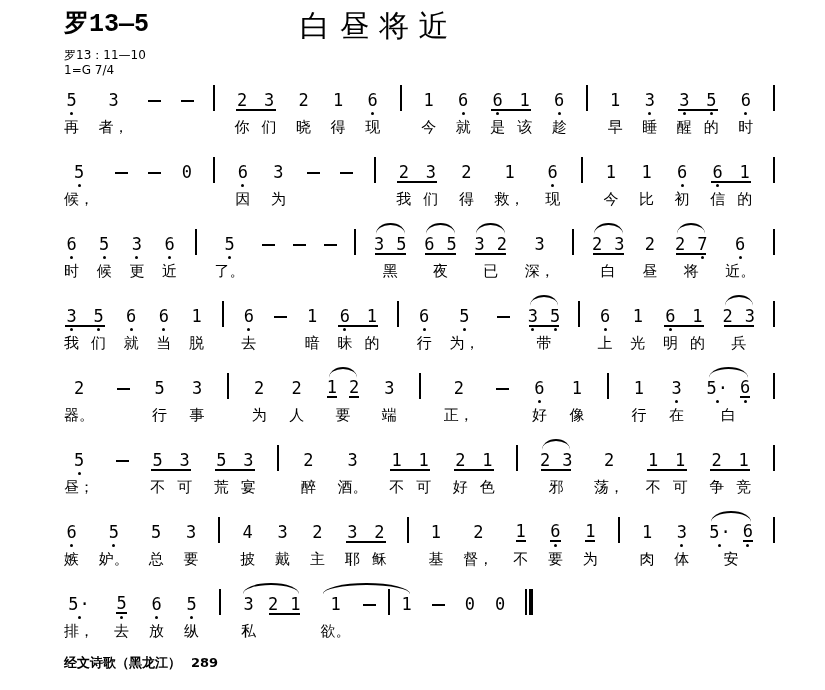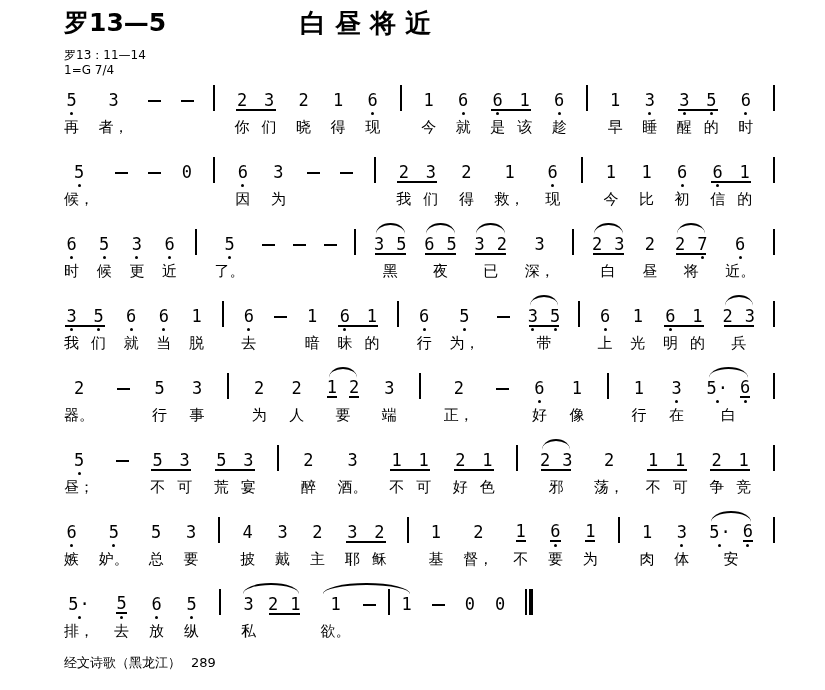--- a/index.html
+++ b/index.html
@@ -3,22 +3,22 @@
 <meta charset="utf-8">
 <style>
   html,body{margin:0;padding:0;background:#ffffff;}
   .page{
     width:825px;height:690px;box-sizing:border-box;position:relative;overflow:hidden;
     background:#ffffff;color:#000;
     font-family:"DejaVu Sans","Liberation Sans",sans-serif;
     padding:6px 50px 0 64px;
   }
   .hdr{position:relative;height:38px;}
-  .hdr-left{font-size:25px;font-weight:bold;white-space:nowrap;}
-  .hdr-title{position:absolute;left:236px;top:0;font-size:26px;font-weight:bold;white-space:nowrap;}
+  .hdr-left{font-size:25px;font-weight:bold;white-space:nowrap;font-family:Liberation Mono, monospace;}
+  .hdr-title{position:absolute;left:236px;top:0;font-size:30px;font-weight:normal;white-space:nowrap;}
   .sub{margin-top:4px;font-size:12px;line-height:15px;}
   .sub div{white-space:nowrap;}
   .score{margin-top:0;}
   .system{display:flex;justify-content:space-between;align-items:flex-start;padding-top:10px;margin-bottom:13px;}
   .system.nostretch{justify-content:flex-start;gap:20px;}
   .tok{display:inline-flex;flex-direction:column;align-items:center;}
   .note-area{height:22px;display:flex;align-items:flex-end;justify-content:center;}
   .digit{font-family:"DejaVu Sans Mono","Liberation Mono",monospace;font-size:17px;line-height:20px;}
   .digit.ul{border-bottom:2px solid #000;line-height:18px;padding-bottom:0px;}
   .aug{font-family:"DejaVu Sans Mono","Liberation Mono",monospace;font-size:17px;line-height:20px;margin-left:1px;}
@@ -29,33 +29,33 @@
   .dot-area{height:7px;display:flex;justify-content:center;align-items:flex-start;}
   .lodot{width:3px;height:3px;border-radius:50%;background:#000;margin-top:2px;}
   .ly-area{height:20px;font-size:15px;line-height:20px;white-space:nowrap;}
   .grp{position:relative;display:inline-flex;}
   .grp-notes{display:inline-flex;gap:12px;}
   .beamline{position:absolute;left:1px;right:1px;top:21px;height:2px;background:#000;}
   .slurarc{position:absolute;left:2px;right:2px;top:-9px;height:9px;
     border-top:2px solid #000;border-radius:50% 50% 0 0 / 100% 100% 0 0;}
   .grp-ly{position:absolute;bottom:0;left:50%;transform:translateX(-50%);
     height:20px;font-size:15px;line-height:20px;white-space:nowrap;}
-  .footer{font-size:13px;margin-top:2px;white-space:nowrap;}
+  .footer{font-size:13px;margin-top:2px;white-space:nowrap;font-weight:bold;}
   .footer .num{margin-left:10px;}
 </style>
 </head>
 <body>
 
 <div class="page">
   <div class="hdr">
     <div class="hdr-left">罗13—5</div>
     <div class="hdr-title">白 昼 将 近</div>
   </div>
   <div class="sub">
-    <div>罗13：11—14</div>
+    <div>罗13：11—10</div>
     <div>1=G 7/4</div>
   </div>
   <div class="score">
       <div class="system">
         <span class="tok">
           <span class="note-area">
             <span class="digit">5</span>
           </span>
           <span class="dot-area">
             <span class="lodot"></span>

